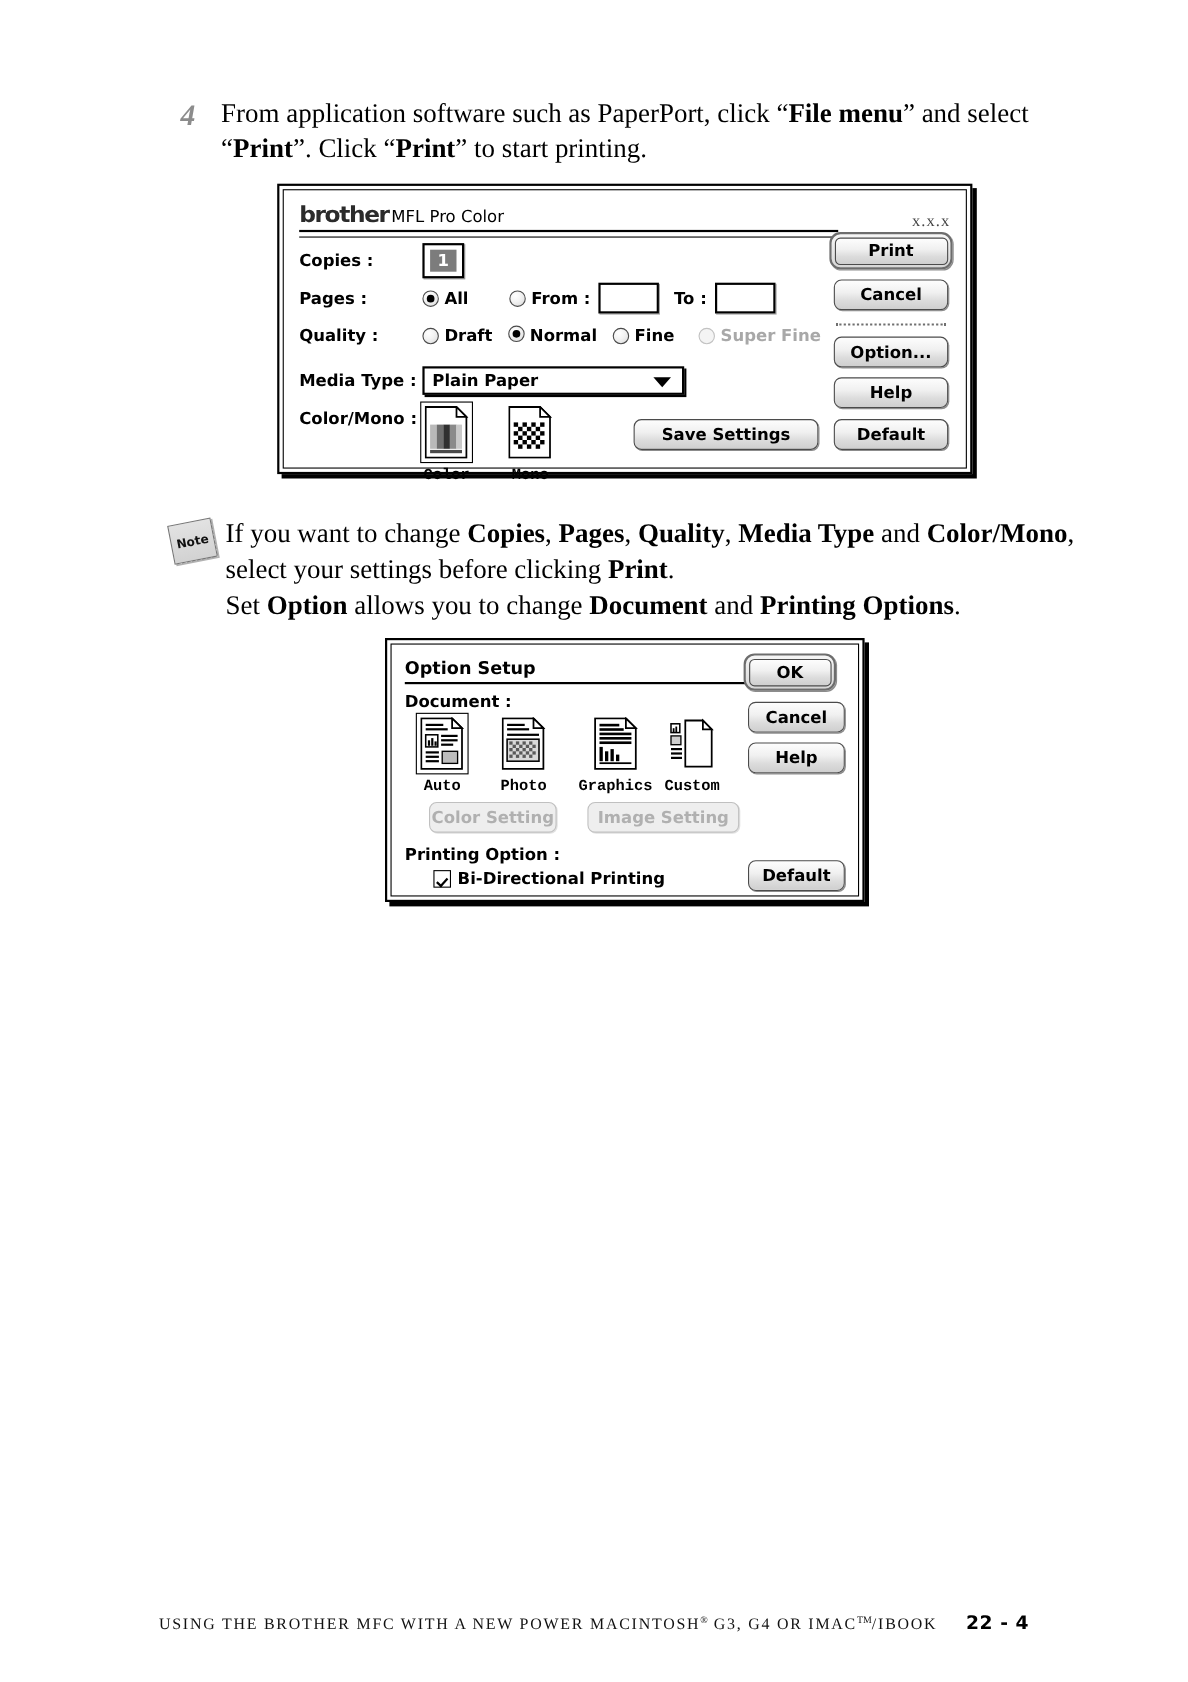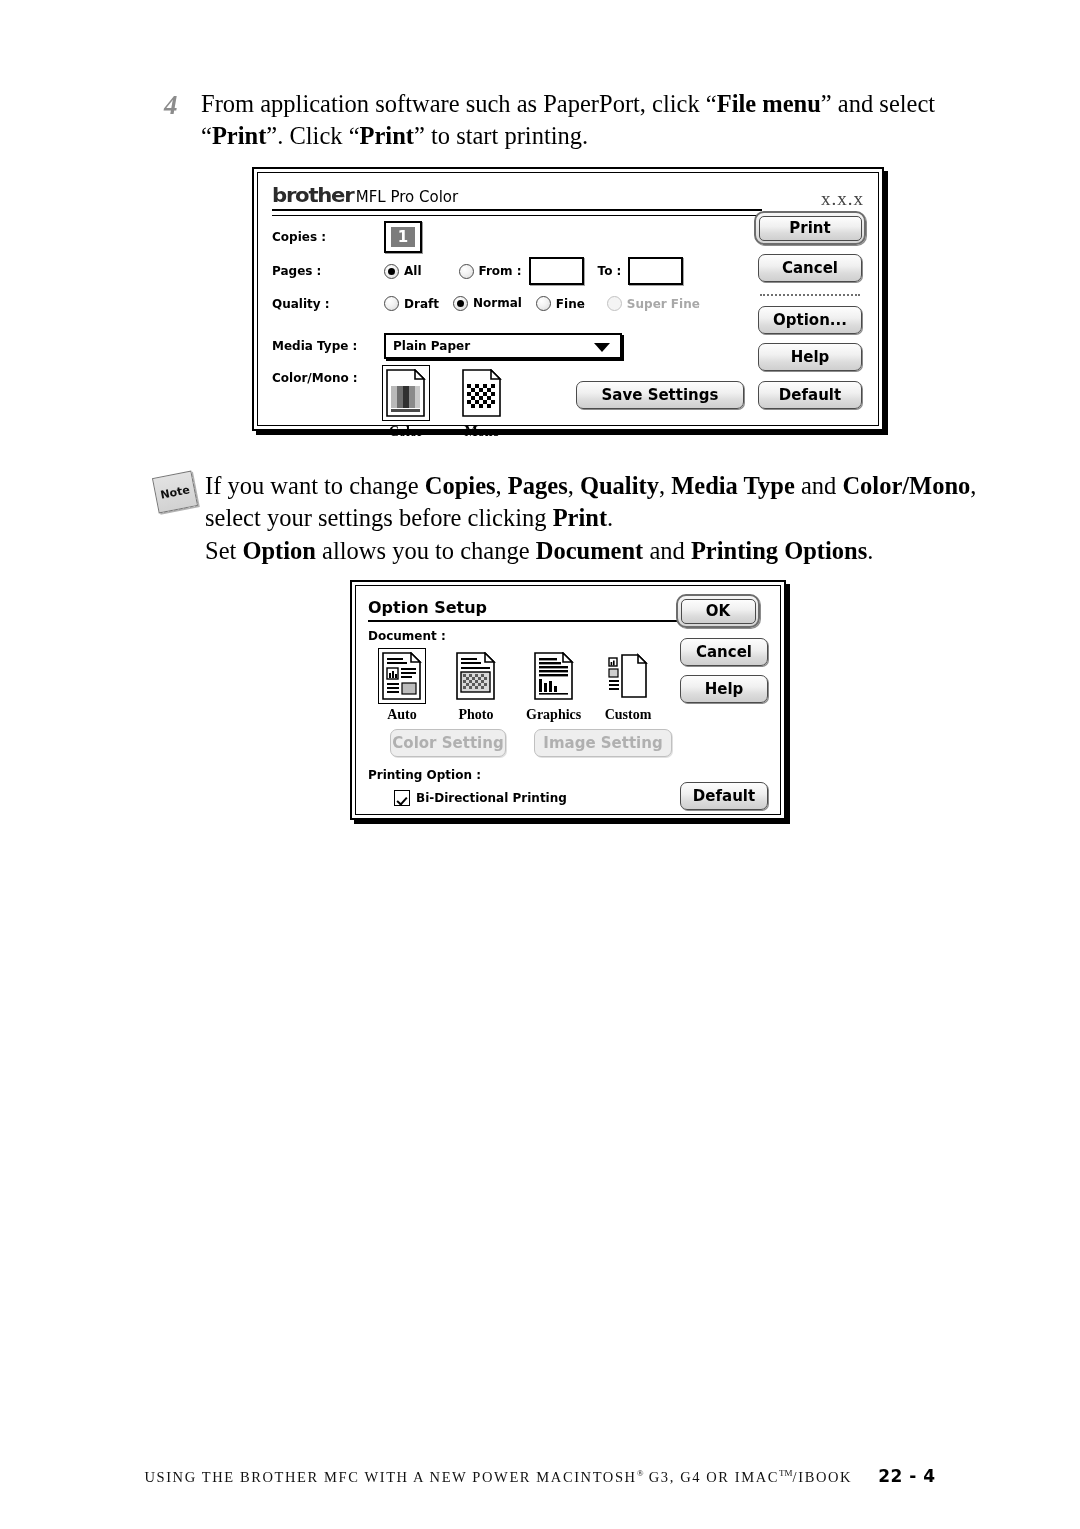--- a/index.html
+++ b/index.html
@@ -53,35 +53,35 @@
     transform-origin:left center;
   }
   .model{
     font-family:"DejaVu Sans", sans-serif;
     font-weight:normal;font-size:15px;color:#000;
     margin-left:7px;letter-spacing:0px;
   }
   .version{
     position:absolute;right:0;bottom:1px;
     font-family:"Liberation Serif", serif;
-    font-size:19px;color:#444;letter-spacing:1px;
+    font-size:15px;color:#444;letter-spacing:1px;
   }
   .dblrule{
     position:absolute;left:18px;top:40px;width:490px;height:4px;
     border-top:2px solid #000;border-bottom:1px solid #000;
   }
   .optrule{
     position:absolute;left:16px;top:38px;width:320px;height:3px;
     border-top:2px solid #000;
   }
 
   
   .mtxt{
     font-family:"DejaVu Sans", sans-serif;
-    font-weight:bold;font-size:12px;color:#000;
+    font-weight:bold;font-size:15px;color:#000;
     white-space:nowrap;
   }
   .mtxt.dim{color:#a8a8a8;}
 
   
   .row{position:absolute;display:flex;align-items:center;}
   .rlabel{width:112px;}
 
   
   .copies-box{
@@ -163,21 +163,21 @@
     position:absolute;border-top:2px dotted #6f6f6f;
   }
 
   
   .picon{position:relative;width:40px;height:48px;flex:0 0 auto;}
   .picon svg{display:block;}
   .iconcell{position:absolute;display:flex;flex-direction:column;align-items:center;}
   .selbox{border:1.5px solid #000;padding:3px;background:#fff;}
   .nosel{border:1.5px solid transparent;padding:3px;}
   .icap{
-    font-family:Liberation Serif, serif;font-weight:bold;font-size:14px;color:#000;
+    font-family:Liberation Mono, monospace;font-weight:bold;font-size:14px;color:#000;
     margin-top:3px;
   }
 
   
   .cbox{
     width:16px;height:16px;border:1.5px solid #000;background:#fff;
     position:relative;box-sizing:border-box;flex:0 0 auto;margin-right:6px;
   }
   .cbox.on::after{
     content:"";position:absolute;left:2px;top:6px;width:8px;height:4px;

